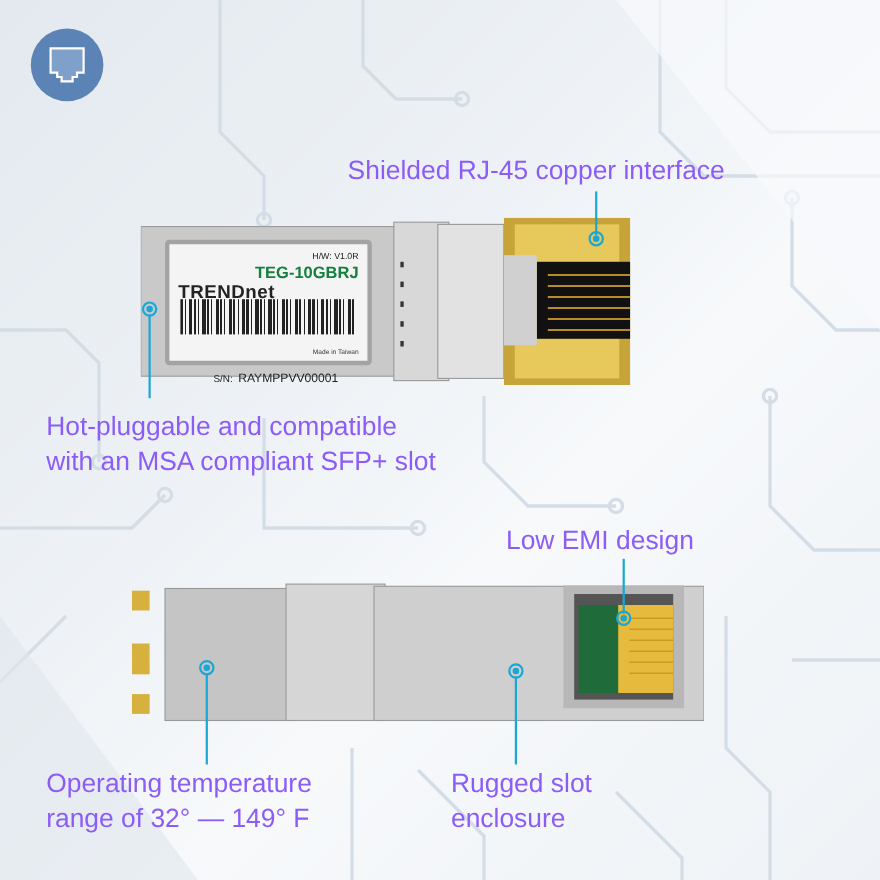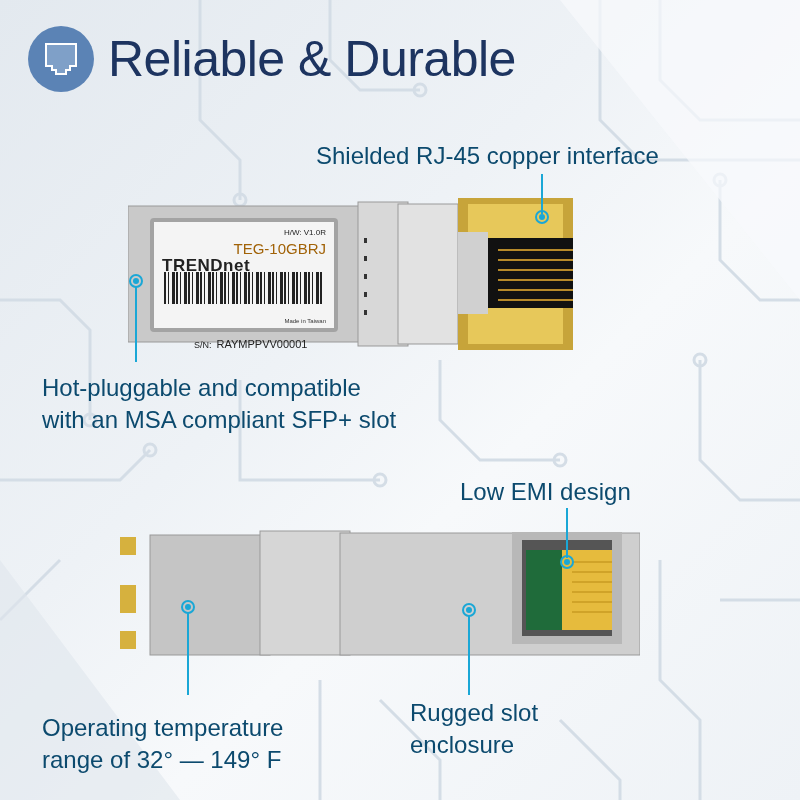--- a/index.html
+++ b/index.html
@@ -3,29 +3,29 @@
 <meta charset="utf-8">
 <style>
   html,body{margin:0;padding:0;}
   body{width:800px;height:800px;overflow:hidden;position:relative;
     font-family:"Liberation Sans",sans-serif;
     background:linear-gradient(135deg,#e3e9ef 0%,#eef2f6 40%,#f7f9fb 60%,#eef2f6 100%);}
   .circuit{position:absolute;inset:0;z-index:0;}
   .header{position:absolute;left:28px;top:26px;display:flex;align-items:center;z-index:2;}
   .logo-circle{width:66px;height:66px;border-radius:50%;background:#5b83b5;display:flex;align-items:center;justify-content:center;}
   .title{margin-left:14px;font-size:50px;color:#1d3460;font-weight:normal;letter-spacing:-0.5px;}
-  .callout{position:absolute;color:#0c4a6e;font-size:24px;line-height:32px;z-index:3;}
+  .callout{position:absolute;color:#8b5cf6;font-size:24px;line-height:32px;z-index:3;}
   .line{position:absolute;background:#1aa7d6;width:2px;z-index:3;}
   .dot{position:absolute;width:14px;height:14px;border-radius:50%;border:2px solid #1aa7d6;z-index:4;box-sizing:border-box;}
   .dot::after{content:"";position:absolute;left:2px;top:2px;width:6px;height:6px;border-radius:50%;background:#1aa7d6;}
   .module{position:absolute;z-index:2;}
   .label{position:absolute;left:150px;top:218px;width:180px;height:106px;background:#f4f4f4;border:4px solid #a3a3a3;border-radius:4px;z-index:3;}
   .label .brand{position:absolute;left:8px;top:22px;font-weight:bold;font-size:17px;color:#222;letter-spacing:0.5px;margin-top:12px;}
   .label .hw{position:absolute;right:8px;top:6px;font-size:8px;color:#222;}
-  .label .model{position:absolute;right:8px;top:18px;font-size:15px;font-weight:normal;color:#a16207;}
+  .label .model{position:absolute;right:8px;top:18px;font-size:15px;font-weight:bold;color:#15803d;}
   .label .barcode{position:absolute;left:10px;top:50px;width:158px;height:32px;
     background:repeating-linear-gradient(90deg,#222 0 2px,#f4f4f4 2px 4px,#222 4px 5px,#f4f4f4 5px 8px,#222 8px 11px,#f4f4f4 11px 12px);}
   .label .sn{position:absolute;left:40px;top:84px;font-size:9px;color:#222;margin-top:32px;}
   .label .made{position:absolute;right:8px;top:96px;font-size:6px;color:#333;}
 </style>
 </head>
 <body>
 
 <svg class="circuit" width="800" height="800" viewBox="0 0 800 800">
   <g stroke="#d4dde6" stroke-width="3" fill="none">
@@ -59,21 +59,20 @@
   <polygon points="0,560 180,800 0,800" fill="#dfe6ed" opacity="0.6"></polygon>
   <polygon points="560,0 800,0 800,300" fill="#f8fafc" opacity="0.7"></polygon>
 </svg>
 
 <div class="header">
   <div class="logo-circle">
     <svg width="38" height="38" viewBox="0 0 38 38">
       <path d="M4 4 H34 V26 H28 V30 H24 V34 H14 V30 H10 V26 H4 Z" fill="#7fa0c8" stroke="#fff" stroke-width="2"></path>
     </svg>
   </div>
-  <div class="title">Reliable &amp; Durable</div>
 </div>
 
 <svg class="module" style="left:128px;top:198px" width="340" height="150" viewBox="0 0 340 150">
   <rect x="0" y="8" width="262" height="136" fill="#c9c9c9" stroke="#999"></rect>
   <rect x="230" y="4" width="50" height="144" fill="#d8d8d8" stroke="#999"></rect>
   <rect x="270" y="6" width="60" height="140" fill="#e2e2e2" stroke="#999"></rect>
   <g fill="#333">
       <rect x="236" y="40" width="3" height="5"></rect>
       <rect x="236" y="58" width="3" height="5"></rect>
       <rect x="236" y="76" width="3" height="5"></rect>
@@ -136,19 +135,19 @@
 <div class="line" style="left:135px;top:286px;height:76px"></div>
 <div class="callout" style="left:42px;top:372px;white-space:pre-line">Hot-pluggable and compatible
 with an MSA compliant SFP+ slot</div>
 
 <div class="callout" style="left:460px;top:476px">Low EMI design</div>
 <div class="line" style="left:566px;top:508px;height:50px"></div>
 <div class="dot" style="left:560px;top:555px"></div>
 
 <div class="dot" style="left:181px;top:600px"></div>
 <div class="line" style="left:187px;top:612px;height:83px"></div>
-<div class="callout" style="left:42px;top:712px;white-space:pre-line">Operating temperature
+<div class="callout" style="left:42px;top:697px;white-space:pre-line">Operating temperature
 range of 32° — 149° F</div>
 
 <div class="dot" style="left:462px;top:603px"></div>
 <div class="line" style="left:468px;top:615px;height:80px"></div>
 <div class="callout" style="left:410px;top:697px;white-space:pre-line">Rugged slot
 enclosure</div>
 
 </body></html>

